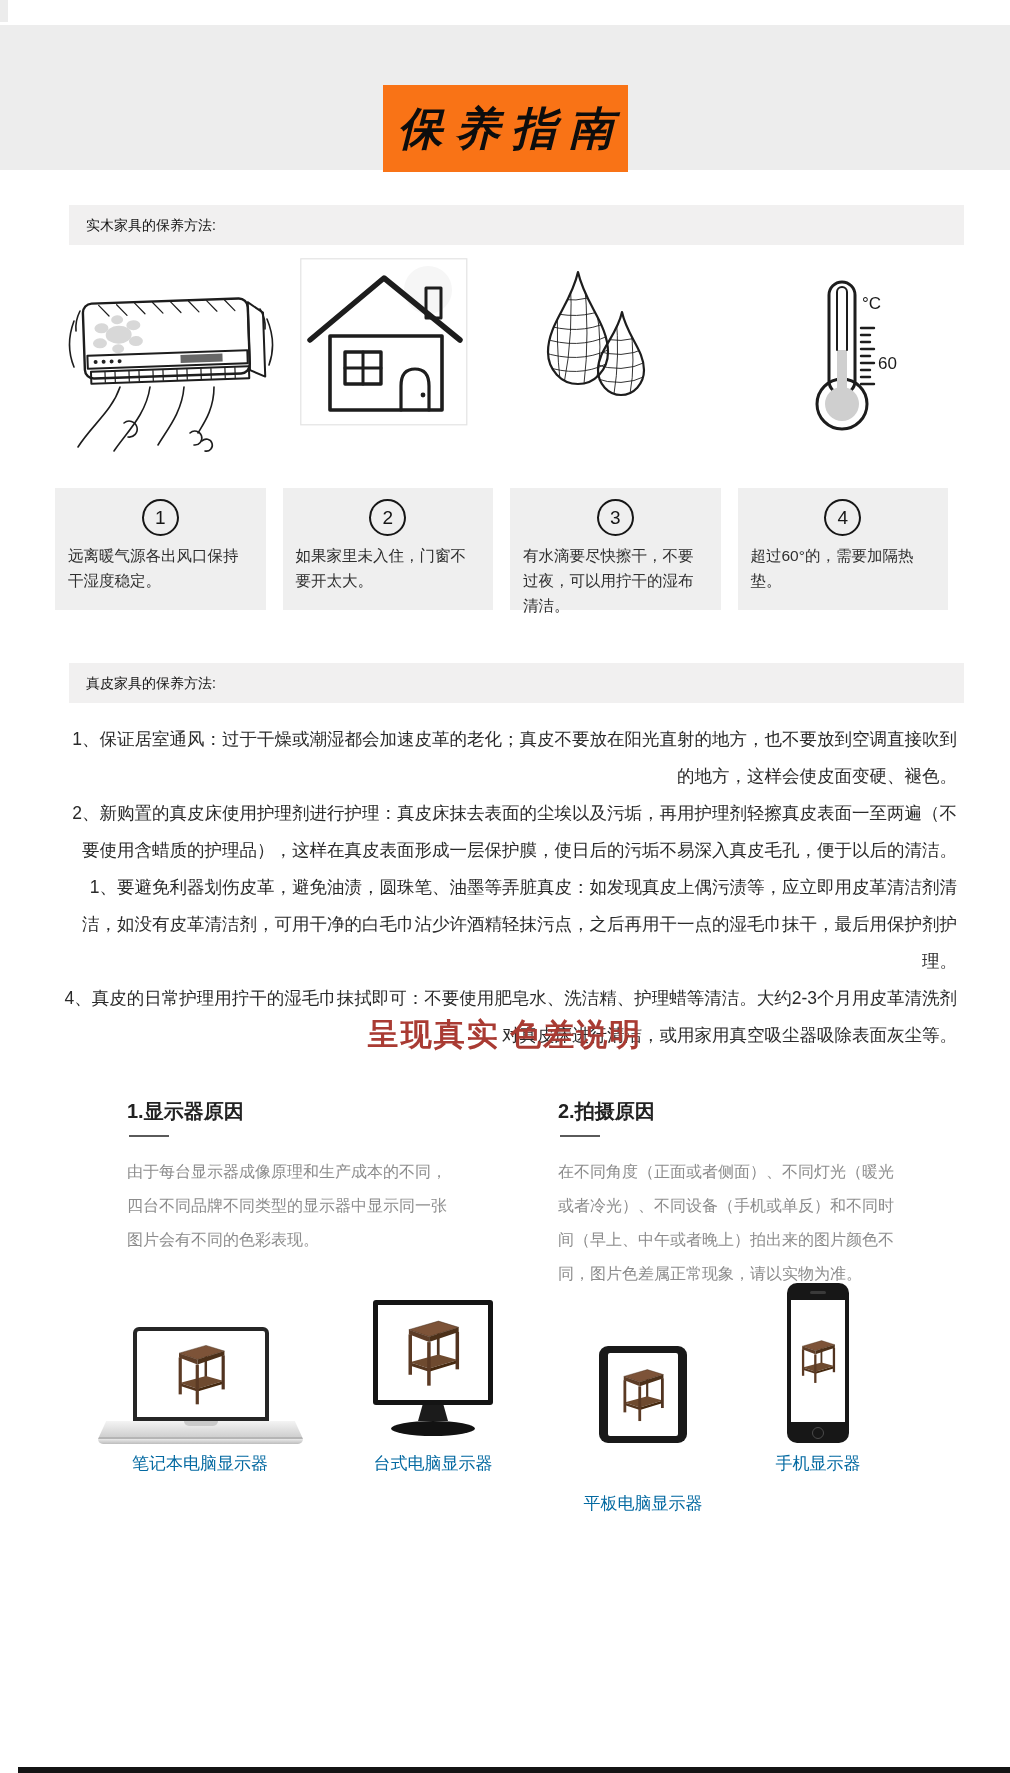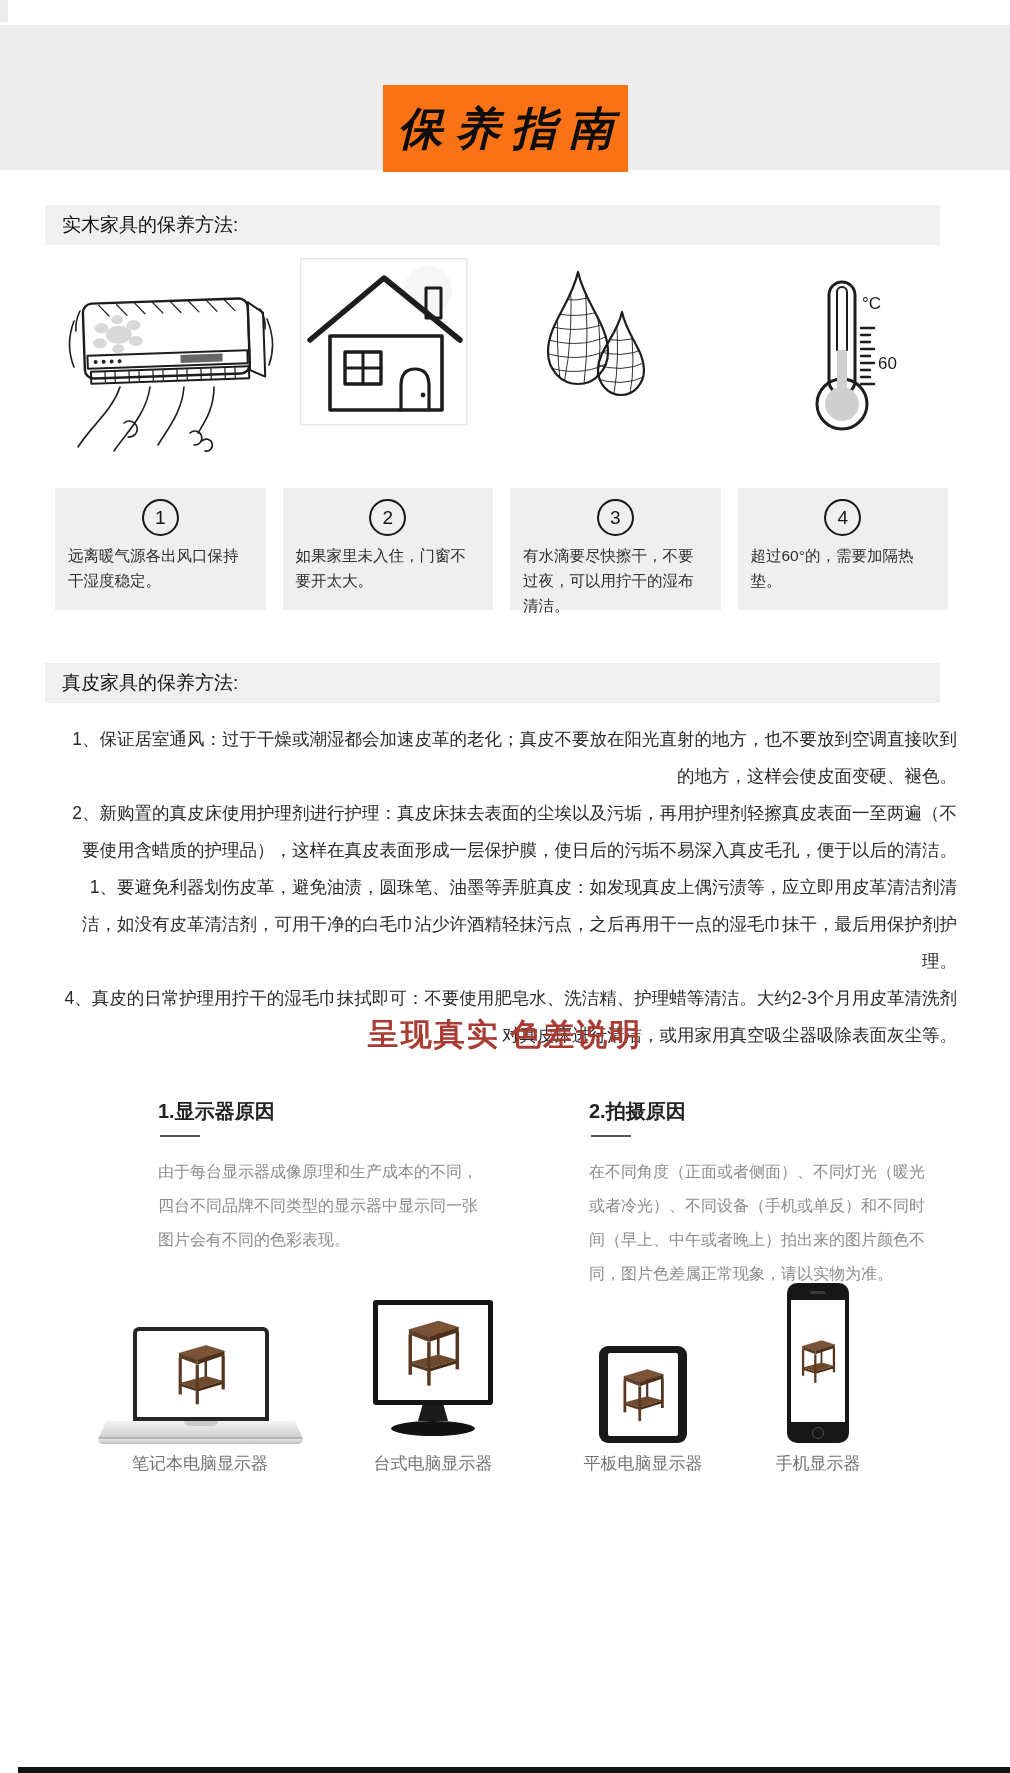--- a/index.html
+++ b/index.html
@@ -11,21 +11,21 @@
   #corner-notch{left:0;top:0;width:8px;height:22px;background:#ececec;}
   #header-band{left:0;top:25px;width:1010px;height:145px;background:#ededed;}
   #title-en{left:0;top:33px;width:1010px;text-align:center;font-size:50px;letter-spacing:7px;
             color:#c4c4c4;font-weight:bold;}
   #title-zh-box{left:383px;top:85px;width:245px;height:87px;background:#f97316;
                 display:flex;align-items:center;justify-content:center;}
   #title-zh{font-family:"DejaVu Serif",serif;font-style:italic;font-weight:bold;
             font-size:45px;letter-spacing:12px;color:#0d0d0d;padding-left:12px;}
 
   
-  .section-bar{left:45px;width:895px;height:40px;background:#f1f0f0;font-size:19px;
+  .section-bar{left:69px;width:895px;height:40px;background:#f1f0f0;font-size:14px;
                line-height:40px;color:#141414;padding-left:17px;box-sizing:border-box;}
   #bar-wood{top:205px;}
   #bar-leather{top:663px;}
 
   svg{display:block;}
   .sketch{stroke:#1d1d1d;fill:none;stroke-linecap:round;stroke-linejoin:round;}
 
   
   #tips-row{left:55px;top:488px;width:893px;display:flex;gap:17px;}
   .tip-box{flex:1;height:122px;background:#efefef;box-sizing:border-box;}
@@ -34,21 +34,21 @@
               font-size:19px;color:#161616;background:transparent;}
   .tip-text{padding:0 13px;font-size:15.5px;line-height:1.62;color:#2f2f2f;}
 
   
   #leather-text{left:55px;top:721px;width:902px;font-size:17.5px;line-height:37px;color:#2a2a2a;text-align:right;}
   #leather-text p{margin:0;}
 
   
   #color-title{left:0;top:1014px;width:1010px;text-align:center;font-size:31px;font-weight:bold;
                letter-spacing:2px;}
-  .col{top:1098px;margin-left:31px;}
+  .col{top:1098px;}
   #col-1{left:127px;width:320px;}
   #col-2{left:558px;width:340px;}
   .col-heading{font-size:20px;font-weight:bold;color:#222;}
   .col-rule{width:40px;height:2px;background:#5a5a5a;margin:10px 0 18px 2px;}
   .col-text{font-size:16px;line-height:34px;color:#8c8c8c;}
 
   
   .device{position:absolute;}
   .screen-white{background:#fff;display:flex;align-items:center;justify-content:center;}
 
@@ -79,21 +79,21 @@
   
   #phone{left:787px;top:1283px;width:62px;}
   #phone .bezel{width:62px;height:160px;background:#171717;border-radius:10px;
                 padding:17px 4px 21px 4px;box-sizing:border-box;position:relative;}
   #phone .scr{width:100%;height:100%;}
   #phone .ear{position:absolute;top:8px;left:50%;transform:translateX(-50%);
               width:16px;height:3px;border-radius:2px;background:#3a3a3a;}
   #phone .home{position:absolute;bottom:4px;left:50%;transform:translateX(-50%);
                width:12px;height:12px;border:1.5px solid #4a4a4a;border-radius:50%;box-sizing:border-box;}
 
-  .device-label{position:absolute;top:1452px;width:200px;text-align:center;font-size:17px;color:#737373;}
+  .device-label{position:absolute;top:1452px;width:200px;text-align:center;font-size:17px;color:#0369a1;}
 
   #bottom-strip{left:18px;top:1767px;width:992px;height:6px;background:#141414;}
 
   .therm-label{position:absolute;color:#1a1a1a;font-size:17px;}
 </style>
 </head>
 <body>
 
 <div id="page">
 
@@ -338,17 +338,17 @@
         <svg width="46" height="51" viewBox="0 0 90 100">
             <use href="#tbl"></use>
           </svg>
       </div>
       <span class="home"></span>
     </div>
   </div>
 
   <div class="device-label" style="left:100px;">笔记本电脑显示器</div>
   <div class="device-label" style="left:333px;">台式电脑显示器</div>
-  <div class="device-label" style="left:543px;">平板电脑显示器</div>
+  <div class="device-label" style="left:543px;margin-top:40px;">平板电脑显示器</div>
   <div class="device-label" style="left:718px;">手机显示器</div>
 
   <div class="abs" id="bottom-strip"></div>
 </div>
 
 </body></html>

